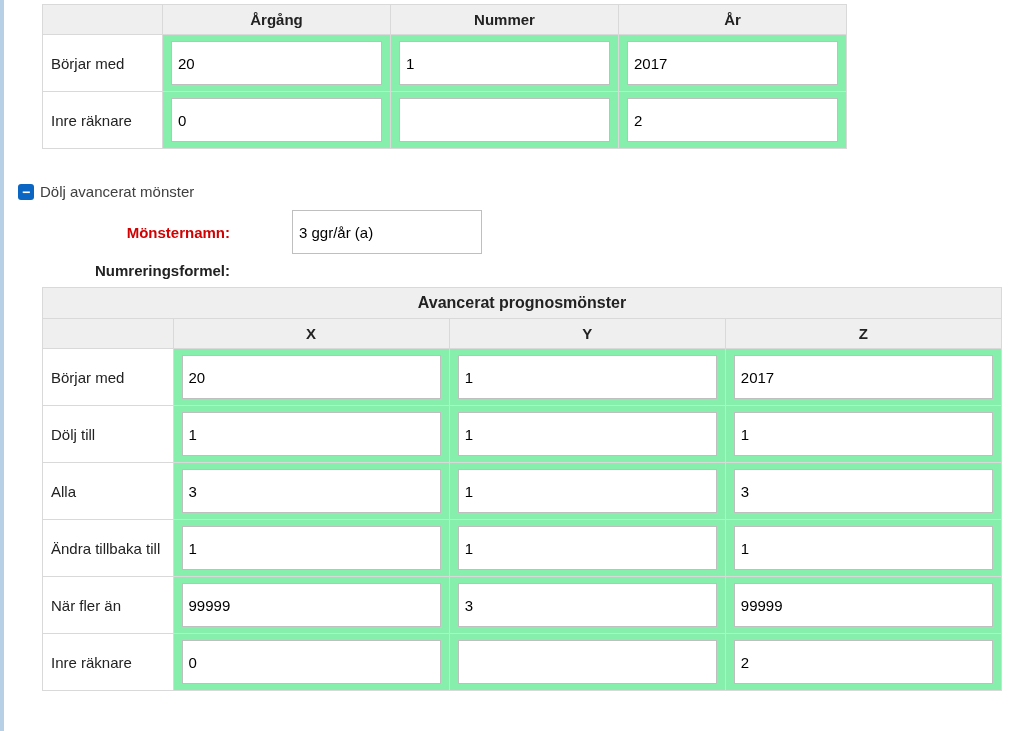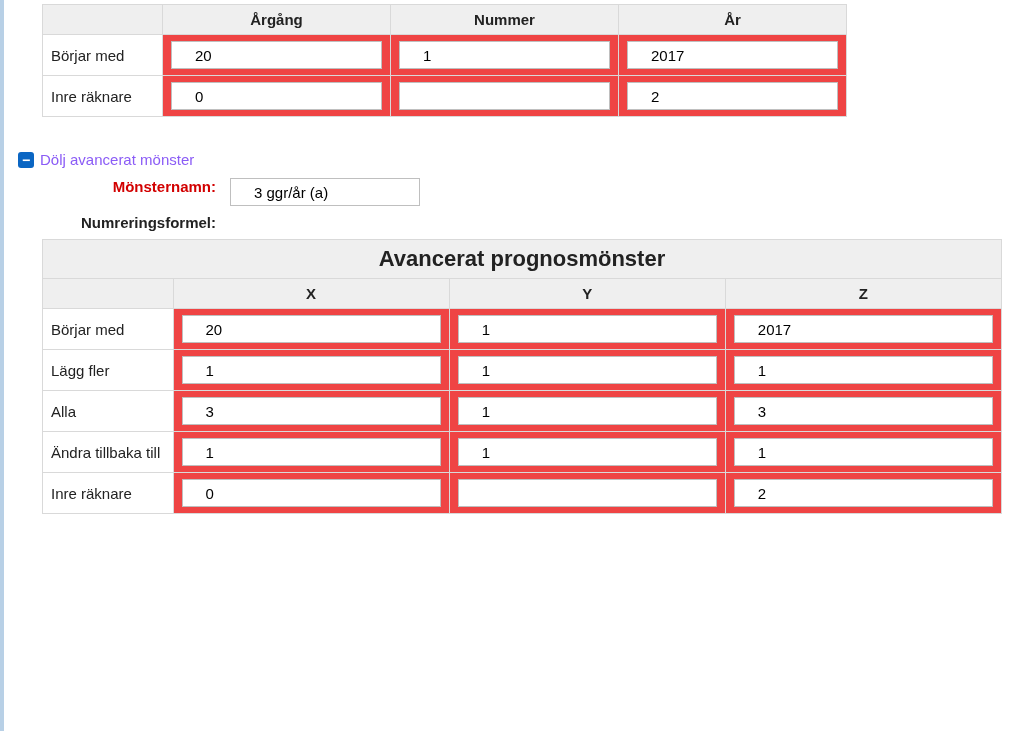--- a/index.html
+++ b/index.html
@@ -14,50 +14,50 @@
   .left-bar {
     position: absolute;
     left: 0; top: 0; bottom: 0;
     width: 4px;
     background: #b8d0e6;
   }
 
   
   table {
     border-collapse: collapse;
-    background: #ef4444;
+    background: #86efac;
   }
   th, td {
     border: 1px solid #d9d9d9;
     padding: 6px 8px;
     text-align: left;
     vertical-align: middle;
   }
   th {
     background: #efefef;
     font-weight: bold;
     text-align: center;
   }
   th.section-title {
-    font-size: 22px;
+    font-size: 16px;
     margin-top: 20px;
   }
   td.rowlabel {
     background: #fff;
     font-weight: normal;
     white-space: nowrap;
   }
 
   
   input[type="text"] {
     width: 100%;
-    padding: 4px 23px;
+    padding: 4px 6px;
     font-size: 15px;
     border: 1px solid #bfbfbf;
-    height: 28px;
+    height: 44px;
   }
   .select {
     width: 100%;
     height: 26px;
     border: 1px solid #bfbfbf;
     background: #fff;
     padding: 0 22px 0 6px;
     position: relative;
     font-size: 14px;
     line-height: 24px;
@@ -93,29 +93,31 @@
     color: #fff;
     font-weight: bold;
     font-size: 14px;
     line-height: 14px;
     display: flex;
     align-items: center;
     justify-content: center;
     cursor: pointer;
   }
   .toggle-link {
-    color: #8b5cf6;
+    color: #404040;
     cursor: pointer;
     text-align: right;
   }
 
   
   .kv {
     display: flex;
-    margin: 8px 2px;
+    align-items: center;
+    margin: 8px 16px;
+    gap: 48px;
   }
   .kv .klabel {
     width: 210px;
     text-align: right;
     padding-right: 14px;
     font-weight: bold;
   }
   .kv .klabel.req { color: #d20000; }
   .kv input.small { width: 190px; }
   .kv input.med   { width: 370px; }
@@ -187,36 +189,42 @@
     <th>Z</th>
   </tr>
 
   <tr>
     <td class="rowlabel">Börjar med</td>
     <td><input type="text" value="20" style=""></td>
     <td><input type="text" value="1" style=""></td>
     <td><input type="text" value="2017" style=""></td>
   </tr>
   <tr>
-    <td class="rowlabel">Lägg fler</td>
+    <td class="rowlabel">Dölj till</td>
     <td><input type="text" value="1" style=""></td>
     <td><input type="text" value="1" style=""></td>
     <td><input type="text" value="1" style=""></td>
   </tr>
   <tr>
     <td class="rowlabel">Alla</td>
     <td><input type="text" value="3" style=""></td>
     <td><input type="text" value="1" style=""></td>
     <td><input type="text" value="3" style=""></td>
   </tr>
   <tr>
     <td class="rowlabel">Ändra tillbaka till</td>
     <td><input type="text" value="1" style=""></td>
     <td><input type="text" value="1" style=""></td>
     <td><input type="text" value="1" style=""></td>
+  </tr>
+  <tr>
+    <td class="rowlabel">När fler än</td>
+    <td><input type="text" value="99999" style=""></td>
+    <td><input type="text" value="3" style=""></td>
+    <td><input type="text" value="99999" style=""></td>
   </tr>
   <tr>
     <td class="rowlabel">Inre räknare</td>
     <td><input type="text" value="0" style=""></td>
     <td><input type="text" value="" style=""></td>
     <td><input type="text" value="2" style=""></td>
   </tr>
 </tbody>
   </table>
 

